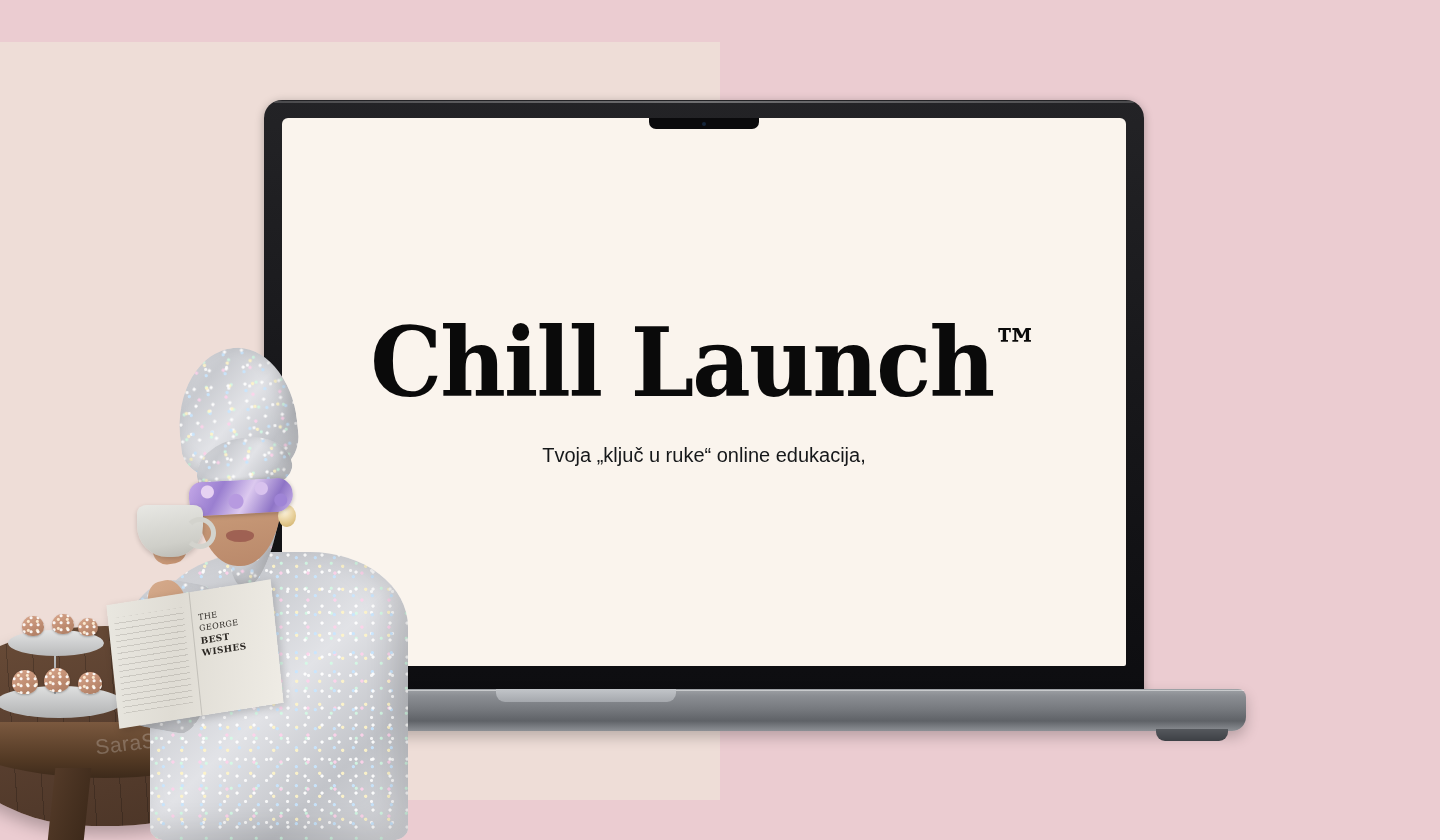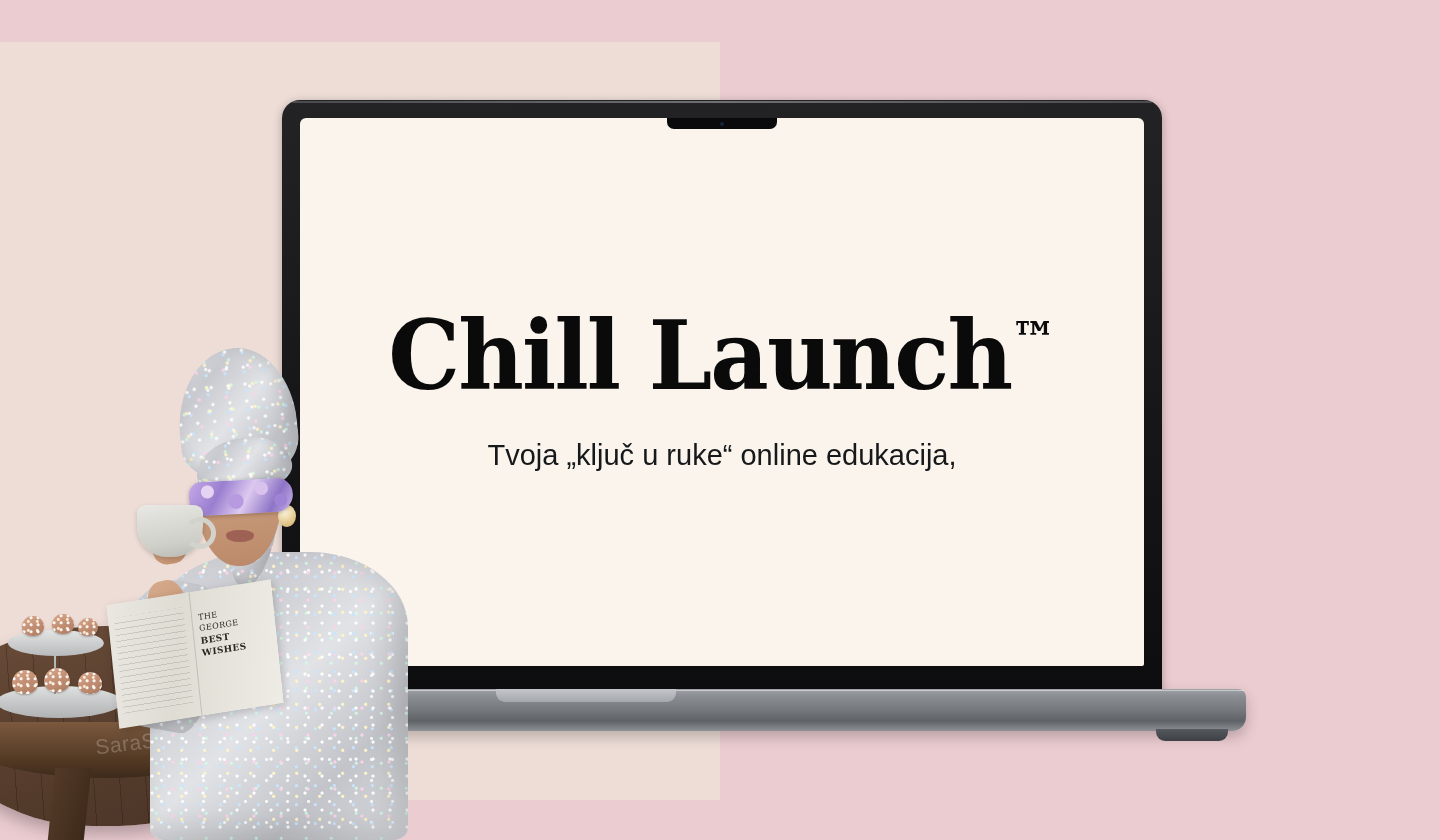--- a/index.html
+++ b/index.html
@@ -32,21 +32,21 @@
   .bg-top-strip {
     position:absolute;
     left:0; top:0;
     width:720px; height:42px;
     background:#ebccd1;
   }
 
   
   #laptop {
     position:absolute;
-    left:282px; top:100px;
+    left:264px; top:100px;
     width:880px; height:600px;
   }
   .lid {
     position:absolute; inset:0;
     background:linear-gradient(180deg,#232326 0%,#17171a 50%,#0d0d10 100%);
     border-radius:18px 18px 8px 8px;
     box-shadow:0 2px 10px rgba(0,0,0,.28);
   }
   .lid::before{            
     content:"";
@@ -97,21 +97,21 @@
   }
   .headline .tm {
     font-size:48px;
     vertical-align:super;
     letter-spacing:0;
   }
   .subline {
     margin-top:30px;
     font-family:"Liberation Sans", sans-serif;
     font-weight:400;
-    font-size:29px;
+    font-size:20px;
     line-height:1.45;
     color:#16181a;
     max-width:560px;
   }
 
   
   #base {
     position:absolute;
     left:336px; top:689px;
     width:910px; height:56px;

